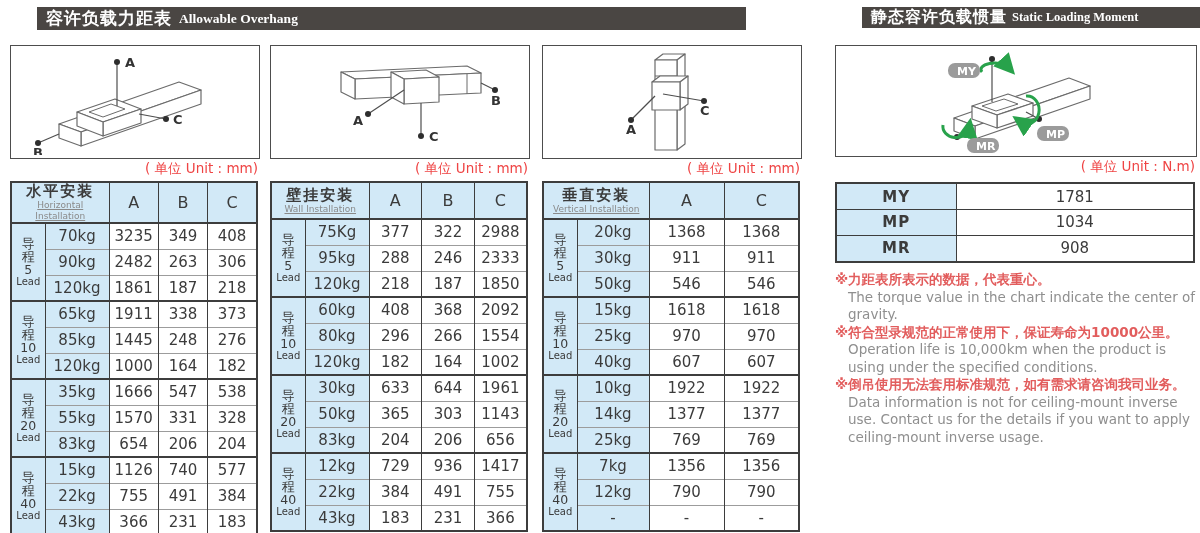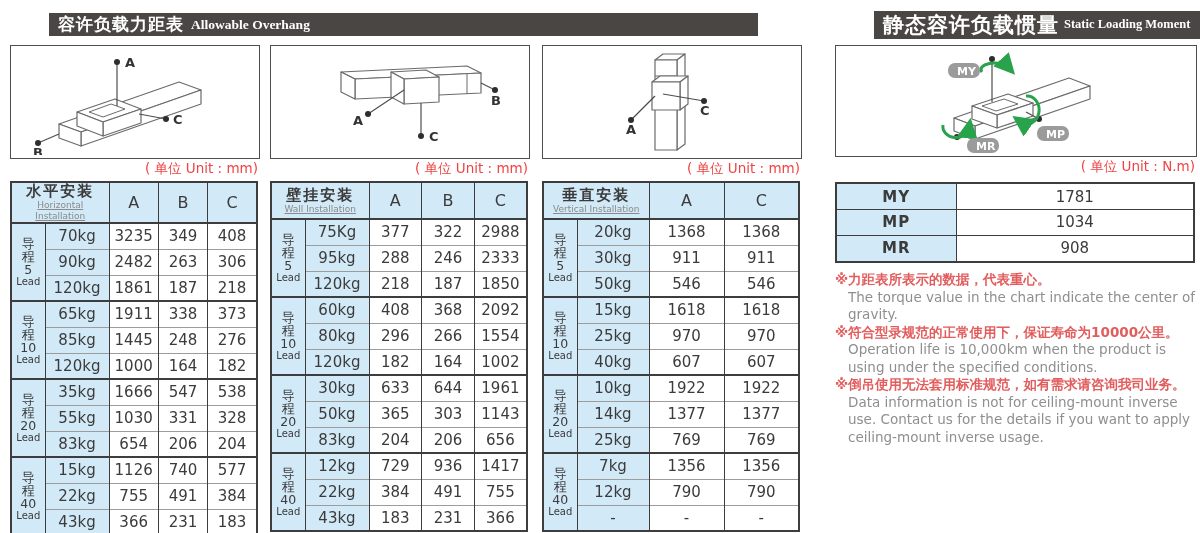--- a/index.html
+++ b/index.html
@@ -1,20 +1,20 @@
 <!DOCTYPE html>
 <html><head>
 <meta charset="utf-8">
 <style>
   html,body{margin:0;padding:0;background:#ffffff;}
   body{font-family:"DejaVu Sans","Liberation Sans",sans-serif;color:#3b3b3b;}
   #page{position:relative;width:1200px;height:533px;background:#fff;overflow:hidden;}
 
   
-  .secbar{position:absolute;height:35px;display:flex;align-items:center;margin-left:12px;}
+  .secbar{position:absolute;height:35px;display:flex;align-items:flex-start;}
   .secbar .sq{width:27px;background:#4a90c9;}
   .secbar .bar{background:#4a4643;color:#fff;display:flex;align-items:center;padding-left:9px;white-space:nowrap;}
   .secbar .zh{font-size:17px;font-weight:bold;letter-spacing:1px;}
   .secbar .en{font-size:13.5px;font-weight:bold;margin-left:7px;font-family:Liberation Serif, serif;}
 
   
   .dbox{position:absolute;background:#fff;border:1.5px solid #4d4d4d;}
   .dbox svg{display:block;}
   .lineart{fill:#ffffff;stroke:#6b6b6b;stroke-width:1.2;stroke-linejoin:round;}
   .thin{fill:none;stroke:#6b6b6b;stroke-width:1;}
@@ -66,21 +66,21 @@
     <div class="sq"></div>
     <div class="bar" style="width:700px;">
       <span class="zh">容许负载力距表</span>
       <span class="en">Allowable Overhang</span>
     </div>
   </div>
 
   <div class="secbar" style="left:835px;top:7px;">
     <div class="sq"></div>
     <div class="bar" style="width:338px;">
-      <span class="zh" style="font-size:21px;">静态容许负载惯量</span>
+      <span class="zh" style="font-size:16px;">静态容许负载惯量</span>
       <span class="en" style="font-size:12.5px;margin-left:5px;">Static Loading Moment</span>
     </div>
   </div>
 
   <div class="dbox" style="left:10px;top:45px;width:248px;height:112px;">
     <svg width="245" height="109" viewBox="0 0 245 109">
       <polygon class="lineart" points="48,78 168,36 190,44 70,86"></polygon>
       <polygon class="lineart" points="70,86 190,44 190,58 70,100"></polygon>
       <polygon class="lineart" points="48,78 70,86 70,100 48,92"></polygon>
       <polygon class="lineart" points="66,66 104,53 130,63 92,76"></polygon>
@@ -251,21 +251,21 @@
               <div class="ln">20</div>
               <div class="le">Lead</div>
             </td>
             <td class="kg cell-blue">35kg</td>
             <td class="num">1666</td>
             <td class="num">547</td>
             <td class="num">538</td>
           </tr>
           <tr class="sub">
             <td class="kg cell-blue">55kg</td>
-            <td class="num">1030</td>
+            <td class="num">1570</td>
             <td class="num">331</td>
             <td class="num">328</td>
           </tr>
           <tr class="sub">
             <td class="kg cell-blue">83kg</td>
             <td class="num">654</td>
             <td class="num">206</td>
             <td class="num">204</td>
           </tr>
           <tr class="ghead">

